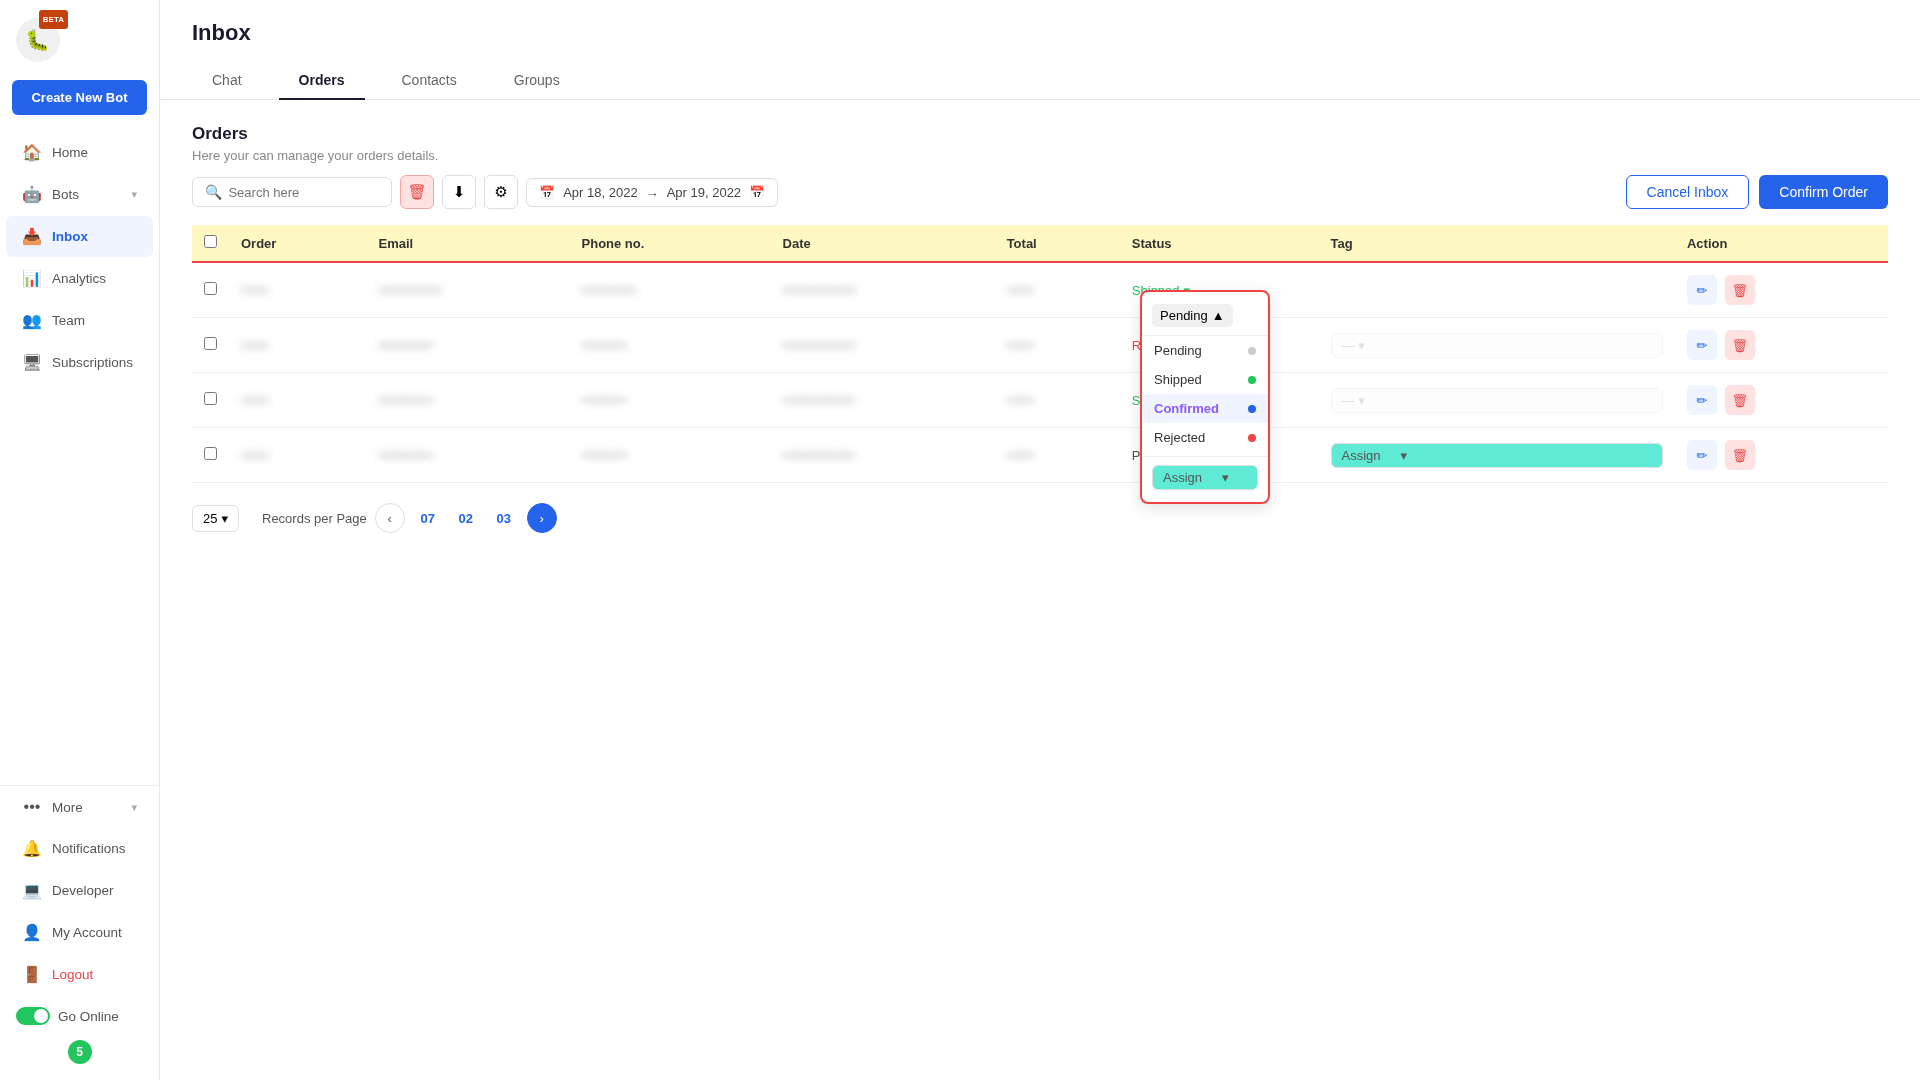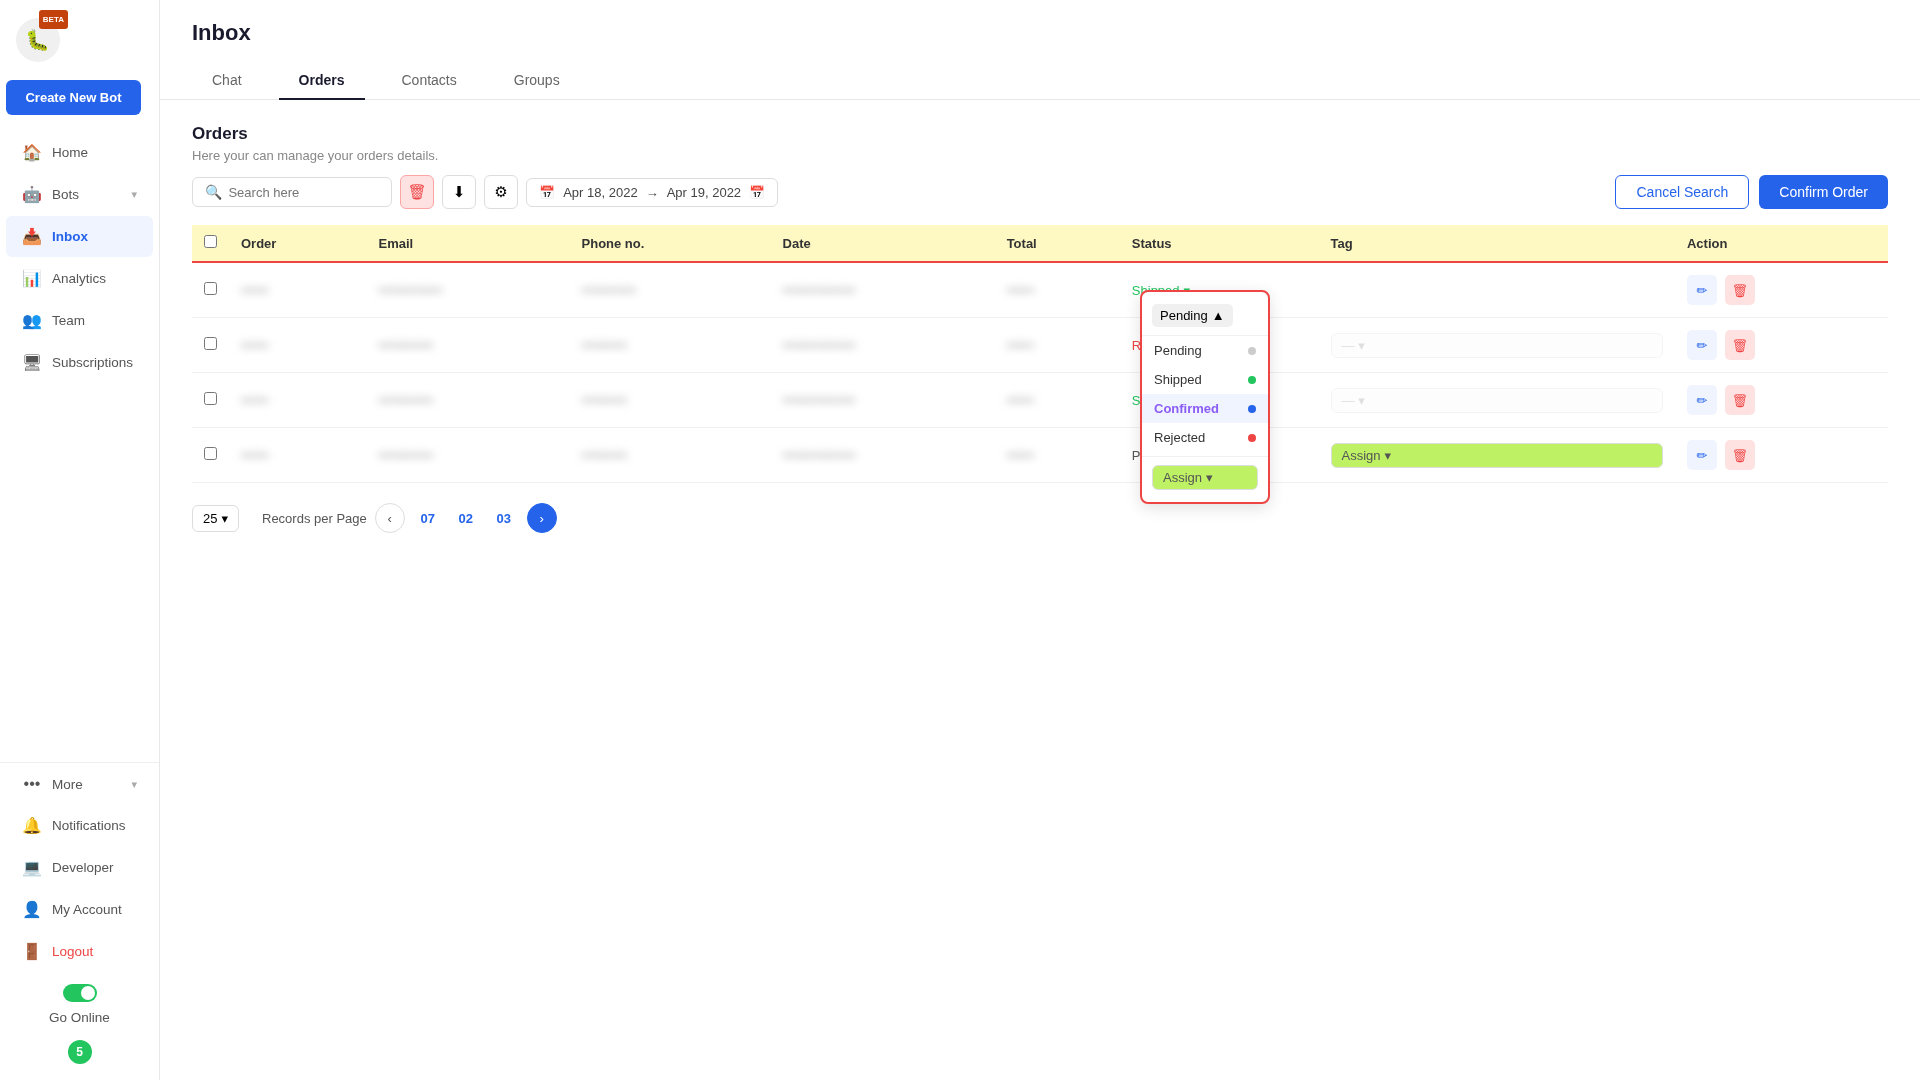--- a/index.html
+++ b/index.html
@@ -35,21 +35,21 @@
       position: absolute;
       top: -8px; right: -8px;
       background: #c2410c;
       color: #fff;
       font-size: 8px;
       padding: 5px 4px;
       border-radius: 3px;
       font-weight: bold;
     }
     .create-bot-btn {
-      margin: 8px 6px 16px;
+      margin: 8px 12px 16px;
       background: #2563eb;
       color: #fff;
       border: none;
       border-radius: 6px;
       padding: 10px 8px;
       font-size: 13px;
       font-weight: 600;
       cursor: pointer;
       width: calc(100% - 24px);
       text-align: center;
@@ -74,21 +74,20 @@
       border-top: 1px solid #eee;
       padding-bottom: 8px;
     }
     .toggle-row {
       display: flex;
       align-items: center;
       gap: 8px;
       padding: 11px 16px;
       font-size: 13.5px;
       color: #555;
-      flex-direction: column;
     }
     .toggle-switch {
       width: 34px; height: 18px;
       background: #22c55e;
       border-radius: 9px;
       position: relative;
       cursor: pointer;
     }
     .toggle-switch::after {
       content: '';
@@ -264,25 +263,25 @@
       padding: 4px 10px;
       border: 1px solid #ddd;
       border-radius: 6px;
       background: #f9f9f9;
       cursor: pointer;
       font-size: 13px;
     }
     .assign-btn {
       display: flex;
       align-items: center;
-      gap: 4px;
+      gap: 20px;
       padding: 4px 10px;
       border: 1px solid #ddd;
       border-radius: 6px;
-      background: #bef264;
+      background: #5eead4;
       cursor: pointer;
       font-size: 13px;
       color: #555;
     }
 
     
     .tag-popup {
       position: absolute;
       top: 0; left: 0;
       width: 130px;
@@ -529,21 +528,21 @@
       <div class="icon-btn">⬇</div>
       <div class="icon-btn">⚙</div>
       <div class="date-range">
         <span>📅</span>
         <span>Apr 18, 2022</span>
         <span>→</span>
         <span>Apr 19, 2022</span>
         <span>📅</span>
       </div>
       <div class="toolbar-right">
-        <button class="btn-cancel">Cancel Search</button>
+        <button class="btn-cancel">Cancel Inbox</button>
         <button class="btn-confirm">Confirm Order</button>
       </div>
     </div>
 
     <table class="orders-table">
       <thead>
         <tr>
           <th class="checkbox-cell">
             <input type="checkbox" style="">
           </th>

